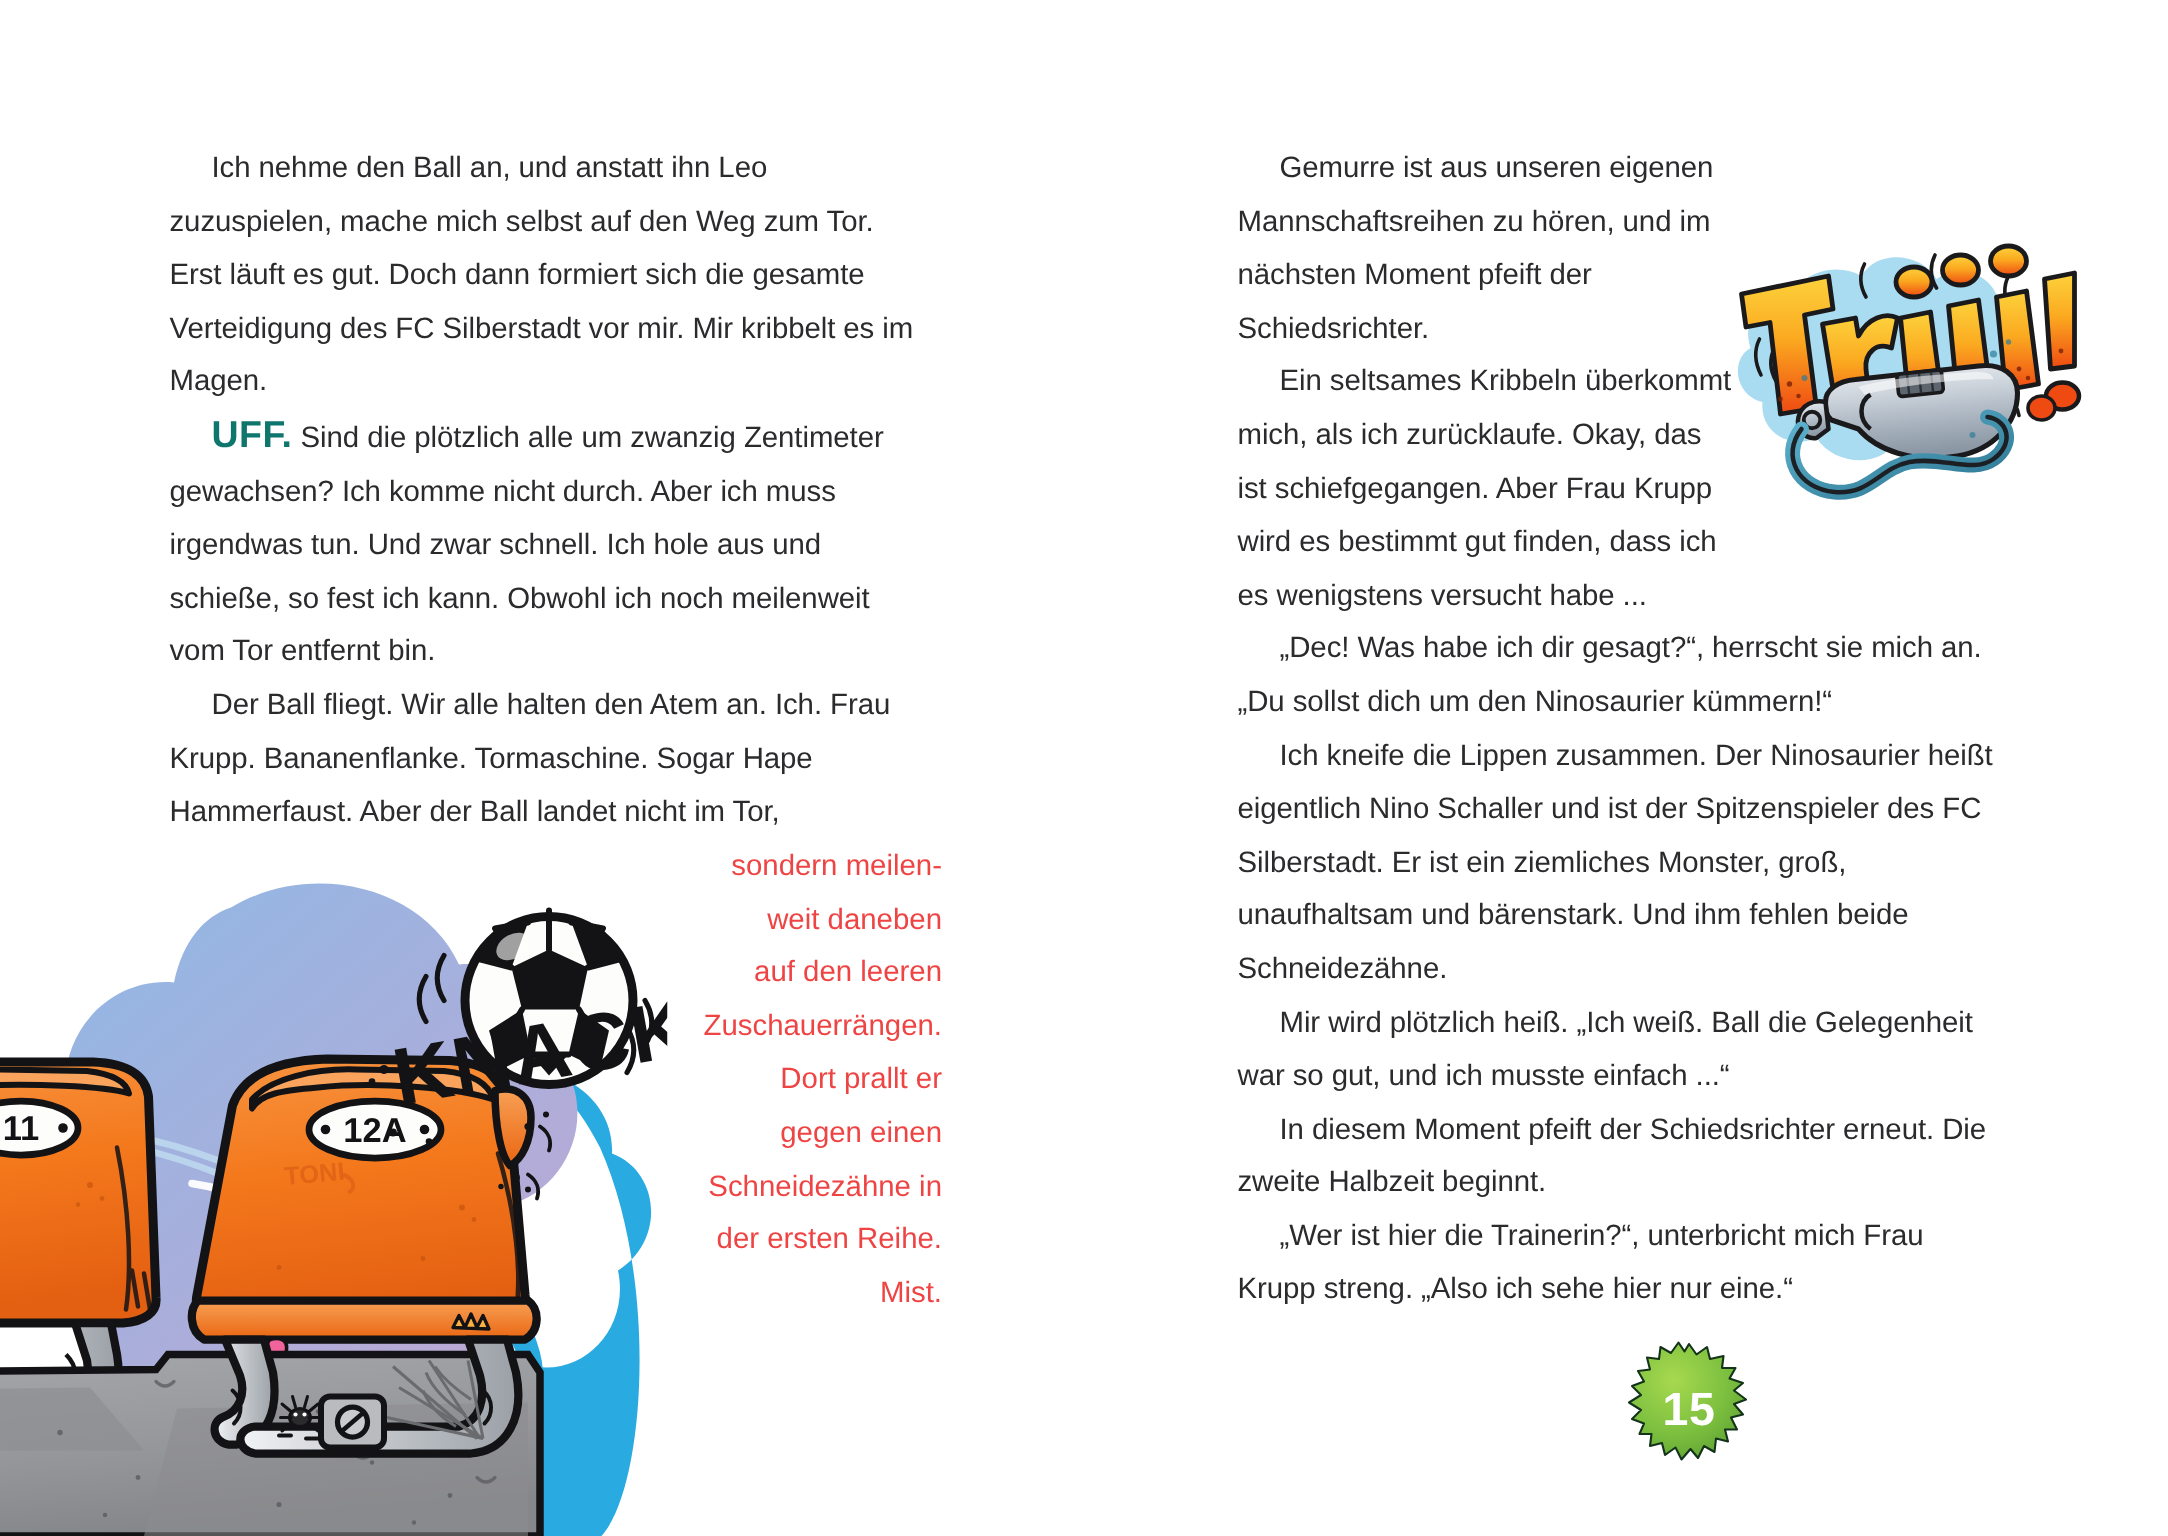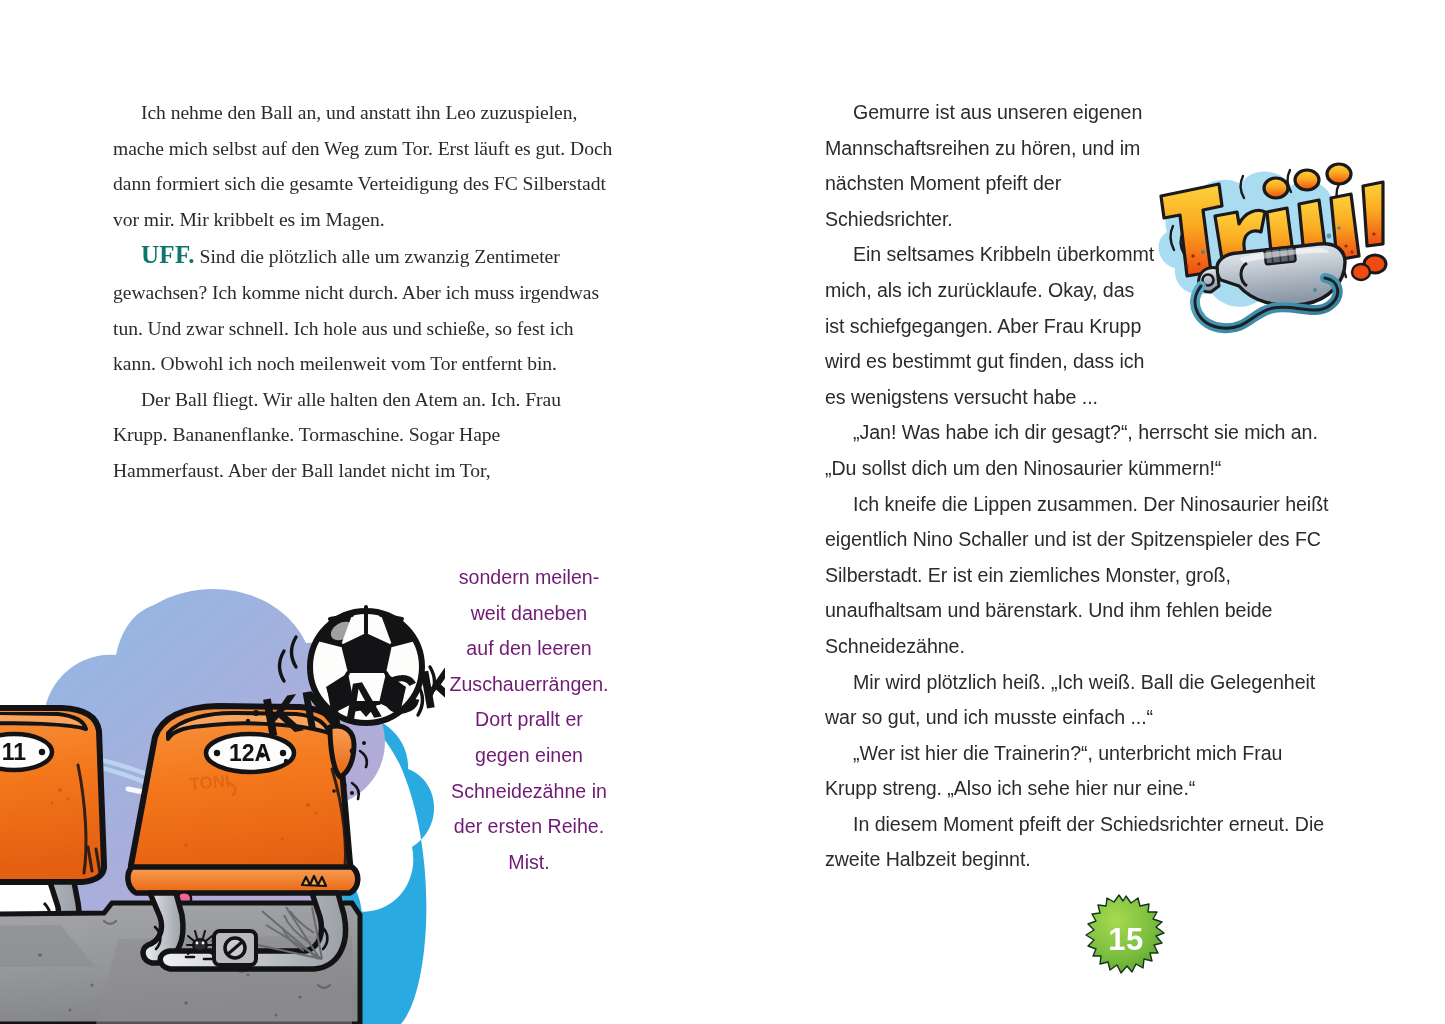--- a/index.html
+++ b/index.html
@@ -18,44 +18,44 @@
 
   
   .column {
     position: absolute;
     font-size: 19.6px;
     line-height: 35.6px;
     color: #2b2b2e;
     letter-spacing: -0.05px;
   }
   #left-column {
-    left: 113px; top: 95px; width: 500px; font-family: Liberation Serif, serif;
+    left: 113px; top: 95px; width: 500px;
   }
   #right-column {
     left: 825px; top: 95px; width: 510px;
   }
   .para { margin: 0; text-indent: 28px; }
 
   .uff {
     font-weight: 700;
     color: #0f766e;
     letter-spacing: 0.3px;
     font-stretch: condensed;
     font-size: 25px;
   }
 
   
   #wrap-block {
     position: absolute;
     left: 430px; top: 560px;
     width: 198px;
-    text-align: center;
+    text-align: right;
     font-size: 19.6px;
     line-height: 35.6px;
-    color: #701a75;
+    color: #ef4444;
   }
   #wrap-block .wline { display: block; white-space: nowrap; }
 
   
   .narrow { width: 330px; }
 
   
   #page-number {
     position: absolute;
     left: 1076px; top: 893px;
@@ -109,25 +109,25 @@
     <span class="wline">Dort prallt er</span>
     <span class="wline">gegen einen</span>
     <span class="wline">Schneidezähne in</span>
     <span class="wline">der ersten Reihe.</span>
     <span class="wline">Mist.</span>
   </div>
 
   <div id="right-column" class="column">
     <p class="para narrow">Gemurre ist aus unseren eigenen Mannschaftsreihen zu hören, und im nächsten Moment pfeift der Schiedsrichter.</p>
     <p class="para narrow">Ein seltsames Kribbeln überkommt mich, als ich zurücklaufe. Okay, das ist schiefgegangen. Aber Frau Krupp wird es bestimmt gut finden, dass ich es wenigstens versucht habe ...</p>
-    <p class="para">„Jan! Was habe ich dir gesagt?“, herrscht sie mich an. „Du sollst dich um den Ninosaurier kümmern!“</p>
+    <p class="para">„Dec! Was habe ich dir gesagt?“, herrscht sie mich an. „Du sollst dich um den Ninosaurier kümmern!“</p>
     <p class="para">Ich kneife die Lippen zusammen. Der Ninosaurier heißt eigentlich Nino Schaller und ist der Spitzenspieler des FC Silberstadt. Er ist ein ziemliches Monster, groß, unaufhaltsam und bärenstark. Und ihm fehlen beide Schneidezähne.</p>
     <p class="para">Mir wird plötzlich heiß. „Ich weiß. Ball die Gelegenheit war so gut, und ich musste einfach ...“</p>
+    <p class="para">In diesem Moment pfeift der Schiedsrichter erneut. Die zweite Halbzeit beginnt.</p>
     <p class="para">„Wer ist hier die Trainerin?“, unterbricht mich Frau Krupp streng. „Also ich sehe hier nur eine.“</p>
-    <p class="para">In diesem Moment pfeift der Schiedsrichter erneut. Die zweite Halbzeit beginnt.</p>
   </div>
 
   <div id="page-number">
     <svg width="100" height="96" viewBox="0 0 100 96">
       <defs>
         <radialGradient id="gSplat" cx="38%" cy="32%" r="75%">
           <stop offset="0%" stop-color="#a7d94f"></stop>
           <stop offset="62%" stop-color="#7cbf3f"></stop>
           <stop offset="100%" stop-color="#5fa332"></stop>
         </radialGradient>

